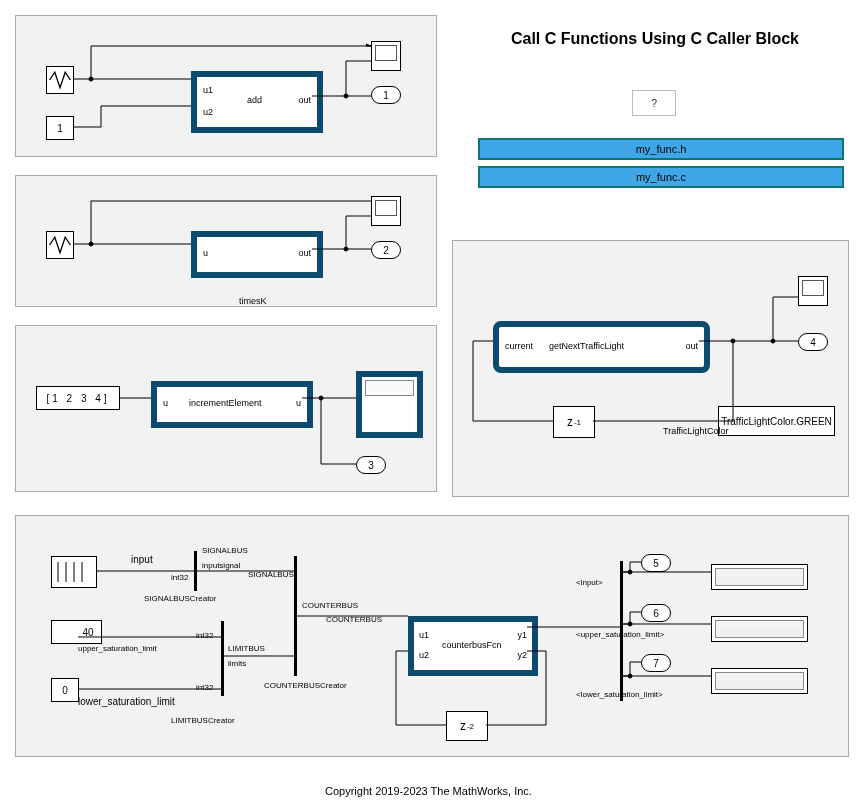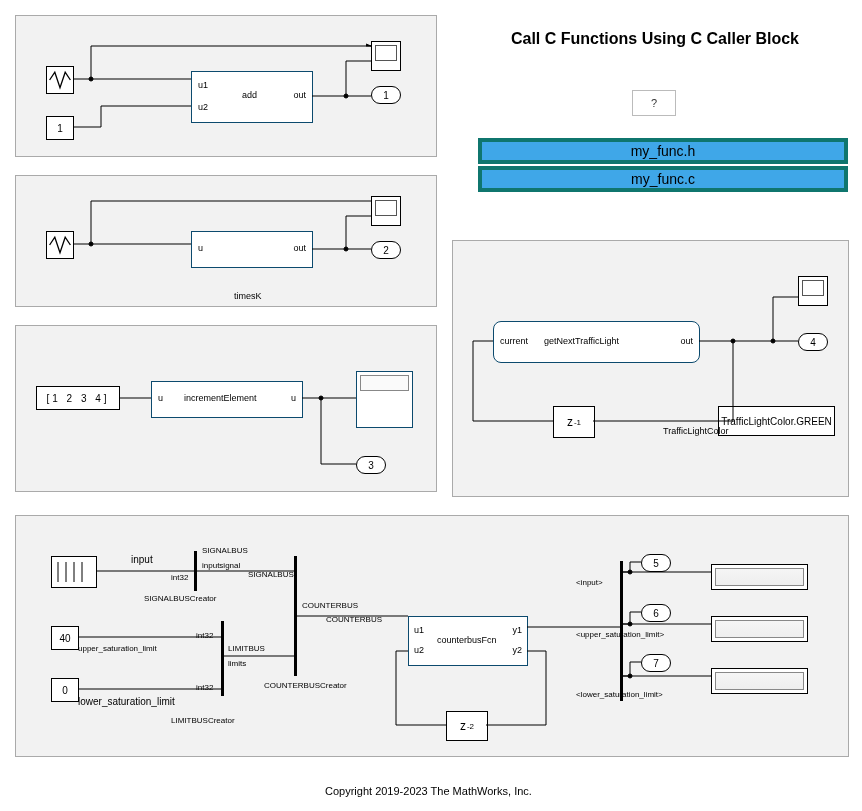--- a/index.html
+++ b/index.html
@@ -13,21 +13,21 @@
     font-size: 10px;
   }
   .panel {
     position: absolute;
     background: #f2f2f2;
     border: 1px solid #aaa;
   }
   .block {
     position: absolute;
     background: #fff;
-    border: 1px solid #0c4a6e;
+    border: 6px solid #0c4a6e;
   }
   .outport {
     position: absolute;
     background: #fff;
     border: 1px solid #000;
     border-radius: 9px;
     width: 28px;
     height: 16px;
     display: flex;
     align-items: center;
@@ -103,25 +103,25 @@
     border: 1px solid #bbb;
     display: flex;
     align-items: center;
     justify-content: center;
     font-size: 11px;
     color: #333;
   }
   .file-link {
     position: absolute;
     background: #3fa7e8;
-    border: 4px solid #0f766e;
-    display: flex;
-    align-items: center;
-    justify-content: center;
-    font-size: 14px;
+    border: 2px solid #0f766e;
+    display: flex;
+    align-items: center;
+    justify-content: center;
+    font-size: 11px;
     color: #000;
   }
   .busbar {
     position: absolute;
     background: #000;
     width: 3px;
   }
   .enum {
     position: absolute;
     background: #fff;
@@ -270,21 +270,21 @@
     <svg viewBox="0 0 44 30">
       <line x1="6" y1="5" x2="6" y2="25" stroke="#555"></line>
         <line x1="14" y1="5" x2="14" y2="25" stroke="#555"></line>
         <line x1="22" y1="5" x2="22" y2="25" stroke="#555"></line>
         <line x1="30" y1="5" x2="30" y2="25" stroke="#555"></line>
     </svg>
   </div>
   <div class="label" style="left:115px; top:38px;">input</div>
   <div class="label" style="left:155px; top:57px; font-size:8px;">int32</div>
 
-  <div class="constb" style="left:35px; top:110px; width:26px; height:22px;">40</div>
+  <div class="constb" style="left:35px; top:104px; width:26px; height:22px;padding-left:23px;">40</div>
   <div class="label" style="left:62px; top:128px; font-size:8px;">upper_saturation_limit</div>
   <div class="label" style="left:180px; top:115px; font-size:8px;">int32</div>
 
   <div class="constb" style="left:35px; top:162px; width:26px; height:22px;">0</div>
   <div class="label" style="left:62px; top:180px; font-size:10px;">lower_saturation_limit</div>
   <div class="label" style="left:180px; top:167px; font-size:8px;">int32</div>
 
   <div class="busbar" style="left:178px; top:35px; height:40px;"></div>
   <div class="label" style="left:186px; top:30px; font-size:8px;">SIGNALBUS</div>
   <div class="label" style="left:186px; top:45px; font-size:8px;">inputsignal</div>

